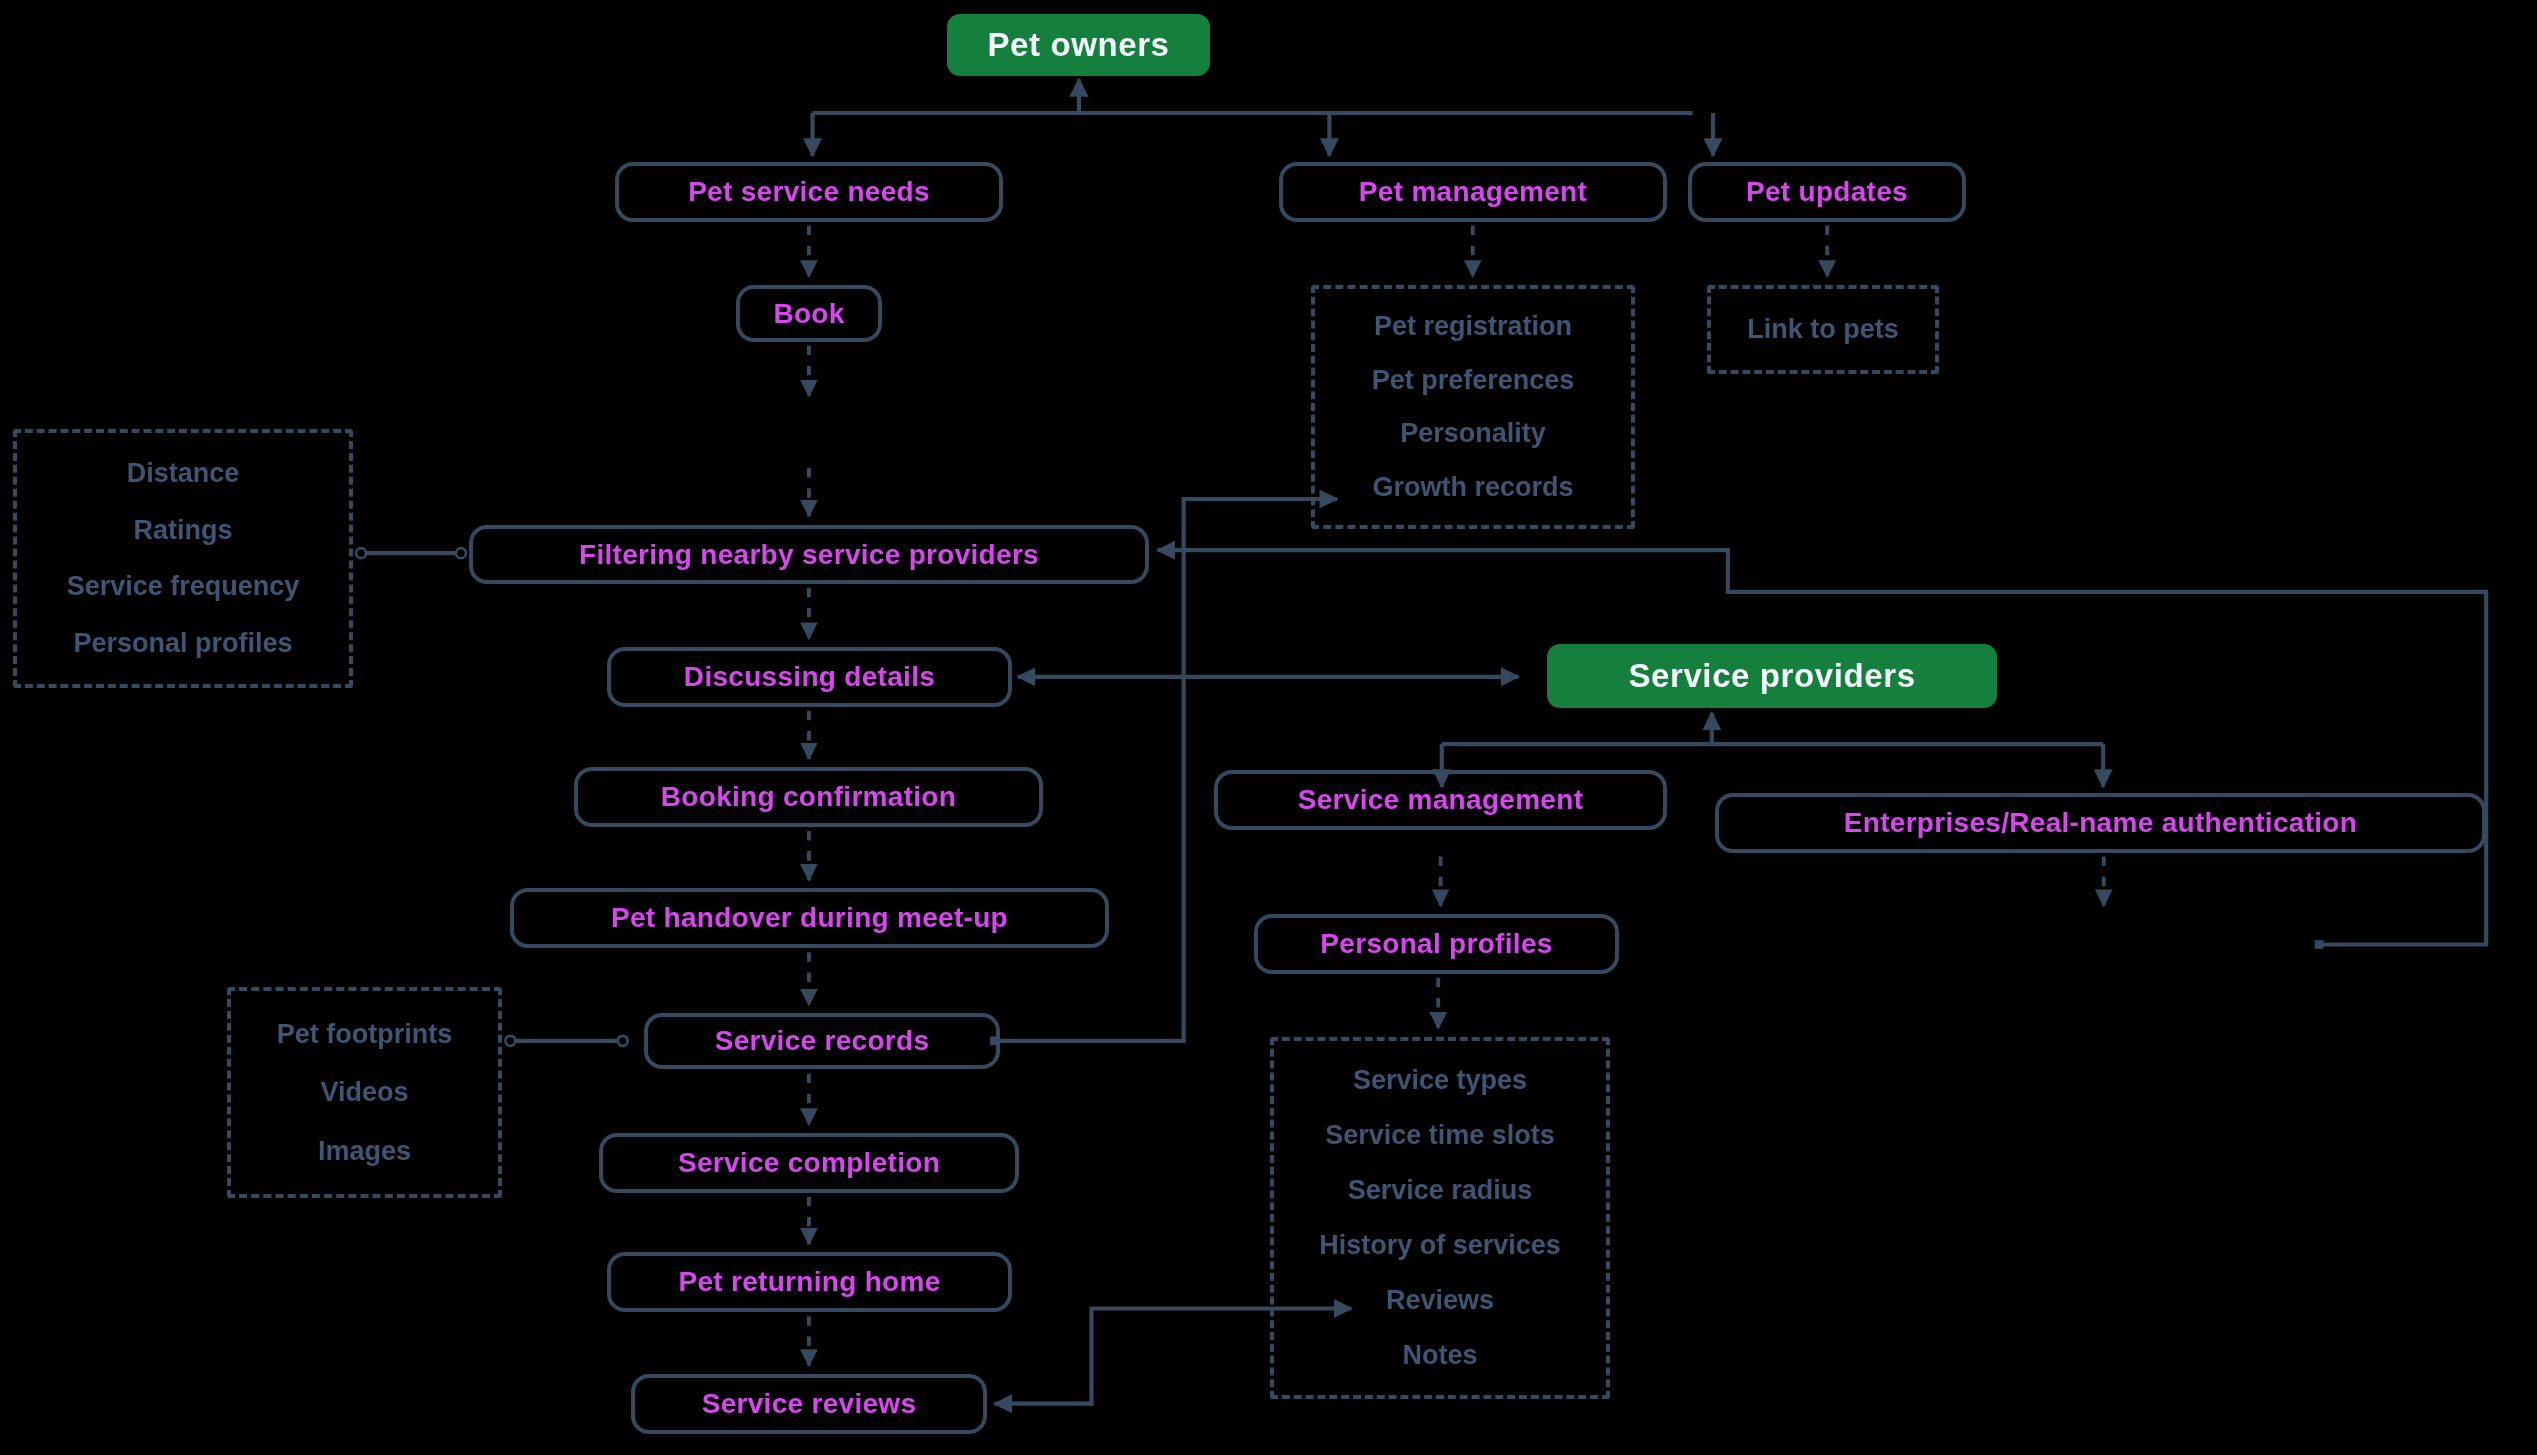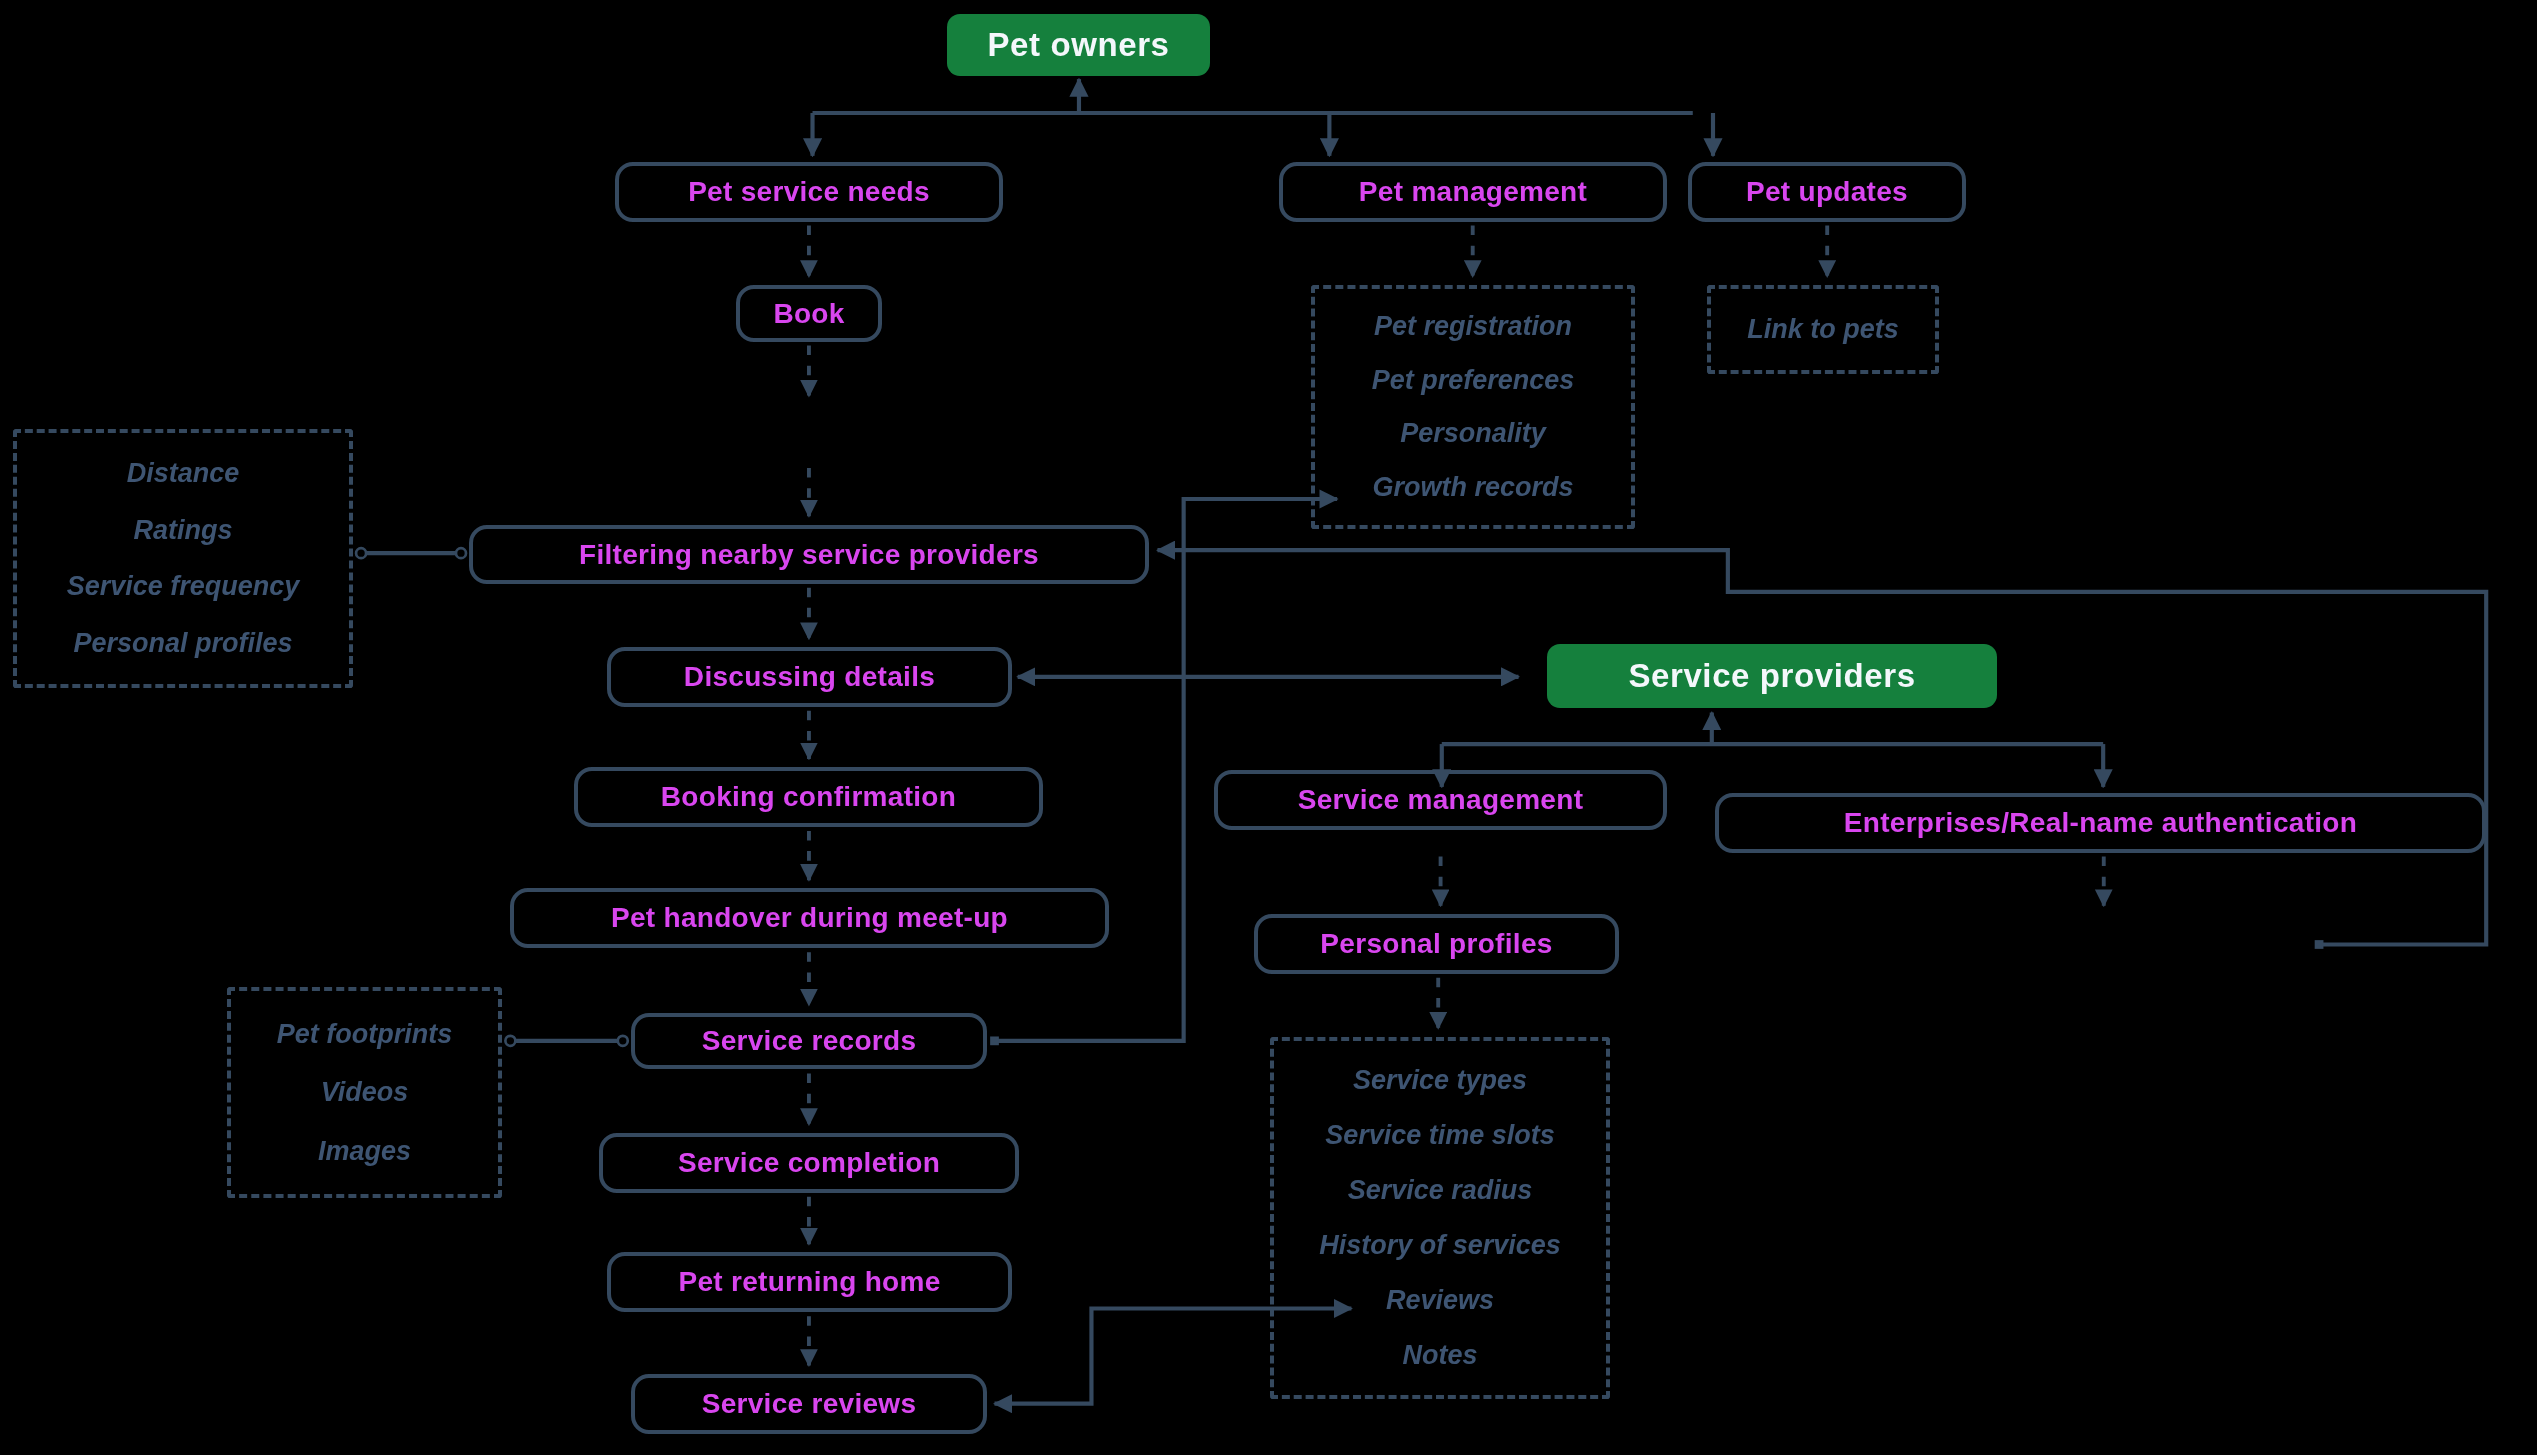--- a/index.html
+++ b/index.html
@@ -14,21 +14,21 @@
     text-align:center;letter-spacing:0.3px;white-space:nowrap;
   }
   .node.title{
     background:#15803d;border:none;border-radius:13px;
     color:#f4f7fb;font-size:33px;letter-spacing:0.6px;
   }
   .dashed{
     position:absolute;box-sizing:border-box;
     border:4.2px dashed #35495f;border-radius:3.6px;
     display:flex;flex-direction:column;justify-content:space-evenly;align-items:center;
-    color:#3e5573;font-weight:bold;font-size:27px;text-align:center;white-space:nowrap;font-style:italic;
+    color:#3e5573;font-weight:bold;font-size:27px;text-align:center;white-space:nowrap;
   }
   .item{padding:0 6px;}
 </style>
 </head>
 <body>
 
 <div class="stage">
 
   <svg class="wires" viewBox="0 0 4267 2448" xmlns="http://www.w3.org/2000/svg">
     <defs>
@@ -98,21 +98,21 @@
 
 
   <div class="node" style="left:469px;top:525px;width:680px;height:59px;">Filtering nearby service providers</div>
 
   <div class="node" style="left:607px;top:647px;width:405px;height:60px;">Discussing details</div>
 
   <div class="node" style="left:574px;top:767px;width:469px;height:60px;">Booking confirmation</div>
 
   <div class="node" style="left:510px;top:888px;width:599px;height:60px;">Pet handover during meet-up</div>
 
-  <div class="node" style="left:631px;top:1013px;width:356px;height:56px;">Service records</div>
+  <div class="node" style="left:644px;top:1013px;width:356px;height:56px;">Service records</div>
 
   <div class="node" style="left:599px;top:1133px;width:420px;height:60px;">Service completion</div>
 
   <div class="node" style="left:607px;top:1252px;width:405px;height:60px;">Pet returning home</div>
 
   <div class="node" style="left:631px;top:1374px;width:356px;height:60px;">Service reviews</div>
 
   <div class="node" style="left:1279px;top:162px;width:388px;height:60px;">Pet management</div>
 
   <div class="node" style="left:1688px;top:162px;width:278px;height:60px;">Pet updates</div>

